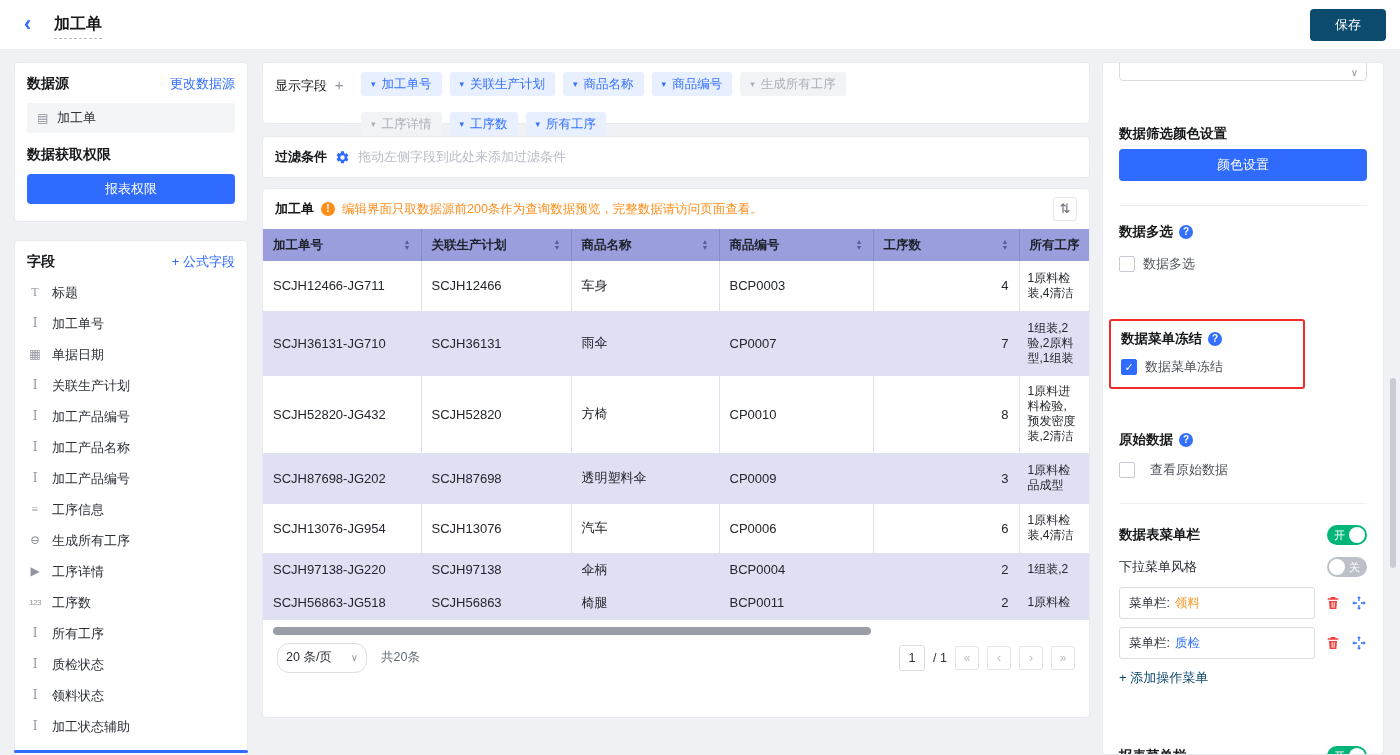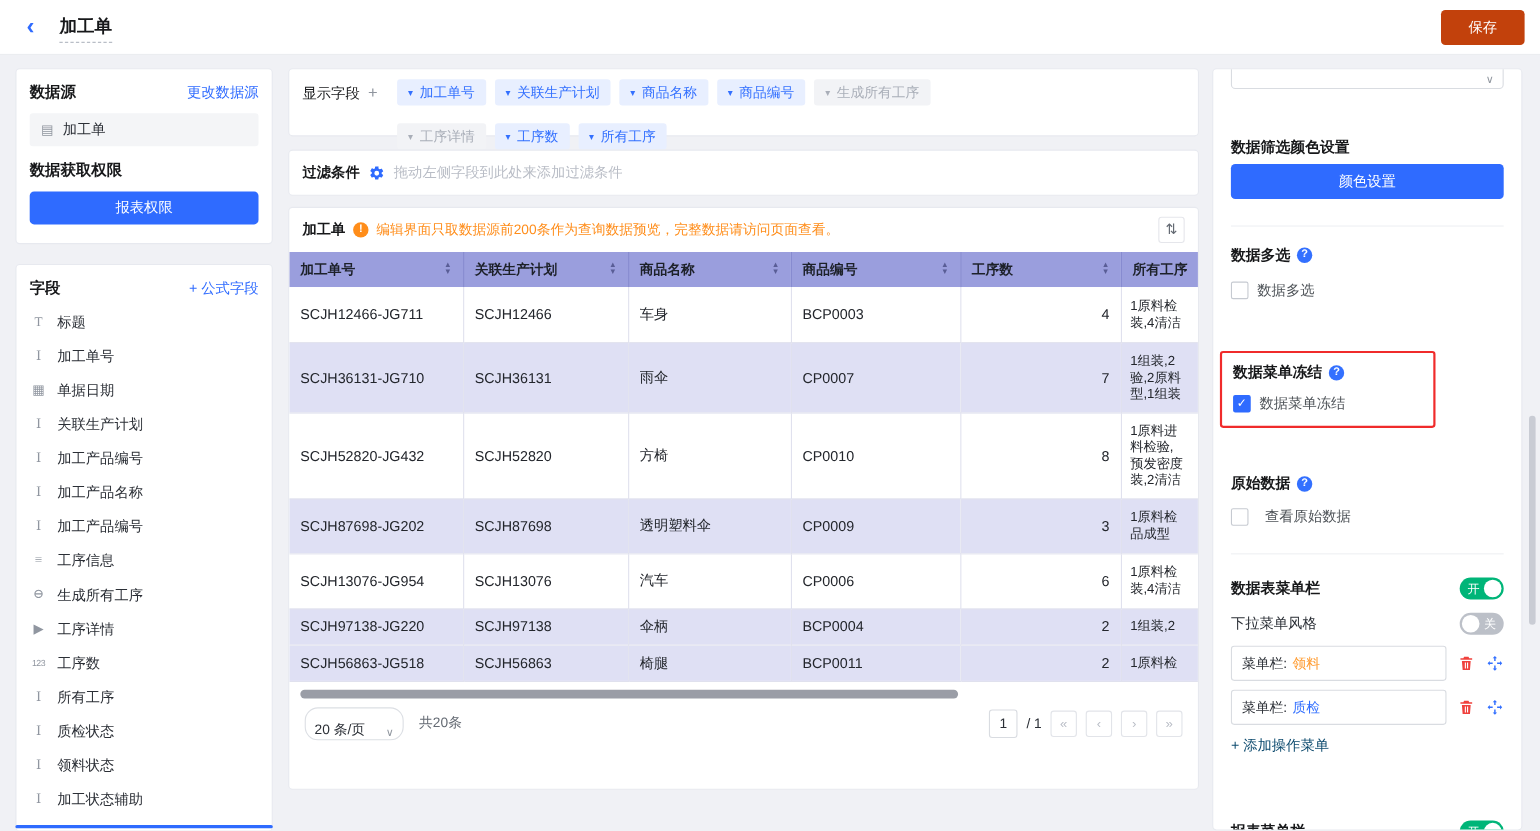--- a/index.html
+++ b/index.html
@@ -4,21 +4,21 @@
 <style>
   * { box-sizing: border-box; margin: 0; padding: 0; }
   html,body { width:1400px; height:755px; overflow:hidden; }
   body { font-family:"Liberation Sans","DejaVu Sans",sans-serif; background:#f0f1f5; color:#1f2329; }
   #app { position:relative; width:1400px; height:755px; }
 
   
   #topbar { position:absolute; left:0; top:0; width:1400px; height:50px; background:#fff; border-bottom:1px solid #ebedf0; z-index:5; }
   .back { position:absolute; left:24px; top:11px; font-size:22px; color:#2f6bff; font-weight:bold; cursor:pointer; line-height:26px;}
   .page-title { position:absolute; left:54px; top:14px; font-size:16px; font-weight:600; color:#17181a; border-bottom:1px dashed #b9bec7; padding-bottom:3px; }
-  .save-btn { position:absolute; right:14px; top:9px; width:76px; height:32px; background:#c2410c; color:#fff; border:none; border-radius:4px; font-size:13px; cursor:pointer; }
+  .save-btn { position:absolute; right:14px; top:9px; width:76px; height:32px; background:#0c4a6e; color:#fff; border:none; border-radius:4px; font-size:13px; cursor:pointer; }
 
   .card { position:absolute; background:#fff; border:1px solid #e7e9ef; border-radius:4px; }
 
   
   #ds-card { left:14px; top:62px; width:234px; height:160px; padding:12px; }
   .card-head { display:flex; justify-content:space-between; align-items:center; }
   .card-head b { font-size:14px; color:#17181a; }
   .blue-link { font-size:13px; color:#2f6bff; cursor:pointer; }
   .ds-item { margin-top:10px; height:30px; background:#f4f5f7; border-radius:3px; display:flex; align-items:center; gap:6px; padding:0 8px; font-size:13px; color:#2b2f36; cursor:pointer; }
   .ds-item .fi { color:#8f959e; }
@@ -60,21 +60,21 @@
   .th-in { display:flex; justify-content:space-between; align-items:center; }
   .arr { display:flex; flex-direction:column; line-height:6px; font-size:7px; color:#595d96; }
   tbody td { border-right:1px solid #e0e1ee; border-bottom:1px solid #e0e1ee; padding:0 10px; font-size:13px; color:#23262c; background:#fff; overflow:hidden; }
   tr.alt td { background:#dfe0f4; }
   tr.h50{height:50px} tr.h64{height:64px} tr.h78{height:78px} tr.h33{height:33px}
   td.numc { text-align:right; }
   td.procs { font-size:12px; line-height:15px; white-space:pre-line; padding:3px 8px; vertical-align:middle; }
   .hscroll { margin:7px 8px 0 8px; height:8px; position:relative; }
   .hthumb { position:absolute; left:2px; top:0; width:598px; height:8px; background:#9a9da6; border-radius:4px; cursor:pointer; }
   .pager { height:46px; display:flex; align-items:center; padding:0 14px; gap:14px; }
-  .psize { width:90px; height:30px; border:1px solid #dcdfe4; border-radius:12px; display:flex; align-items:flex-end; justify-content:space-between; padding:0 8px; font-size:12.5px; color:#2b2f36; cursor:pointer; }
+  .psize { width:90px; height:30px; border:1px solid #dcdfe4; border-radius:12px; display:flex; align-items:center; justify-content:space-between; padding:0 8px; font-size:12.5px; color:#2b2f36; cursor:pointer; }
   .psize .cv { color:#8f959e; font-size:10px; }
   .ptotal { font-size:12.5px; color:#646a73; }
   .pright { margin-left:auto; display:flex; align-items:center; gap:8px; }
   .pinput { width:26px; height:26px; border:1px solid #d9dce1; border-radius:3px; text-align:center; line-height:24px; font-size:12.5px; color:#2b2f36; }
   .pslash { font-size:12.5px; color:#2b2f36; }
   .pbtn { width:24px; height:24px; border:1px solid #e2e4e9; border-radius:3px; color:#b9bdc6; font-size:12px; text-align:center; line-height:22px; cursor:pointer; }
 
   
   #settings-card { left:1102px; top:62px; width:282px; height:693px; overflow:hidden; }
   #settings-card > div { position:absolute; left:16px; right:16px; }

